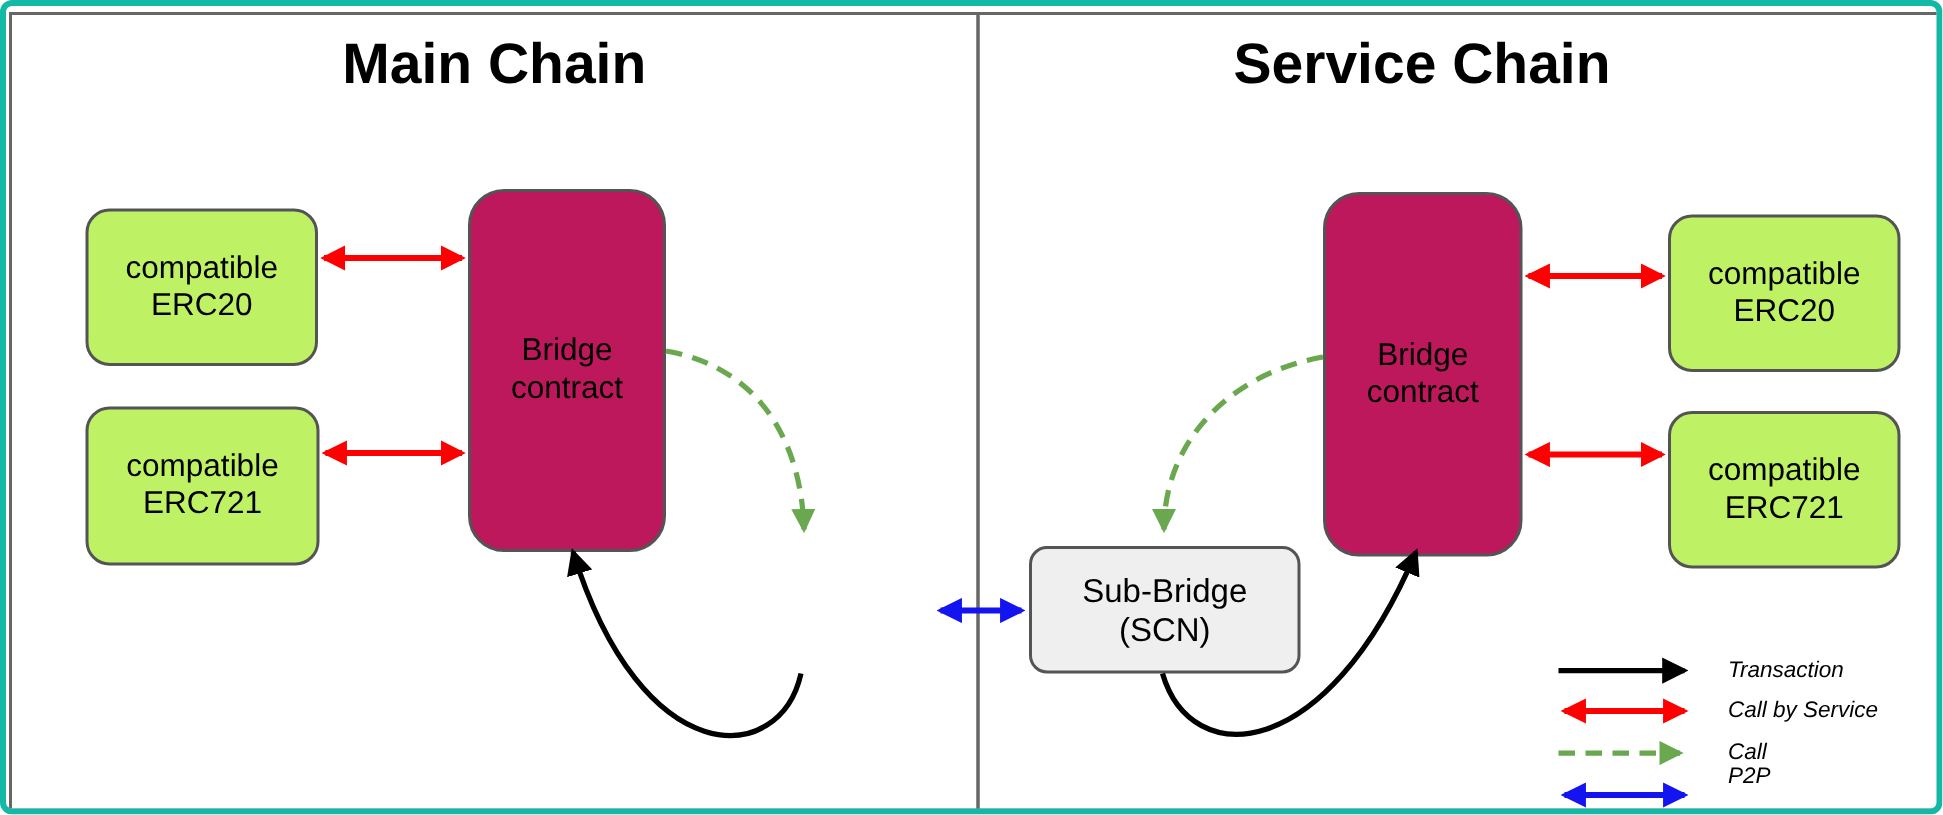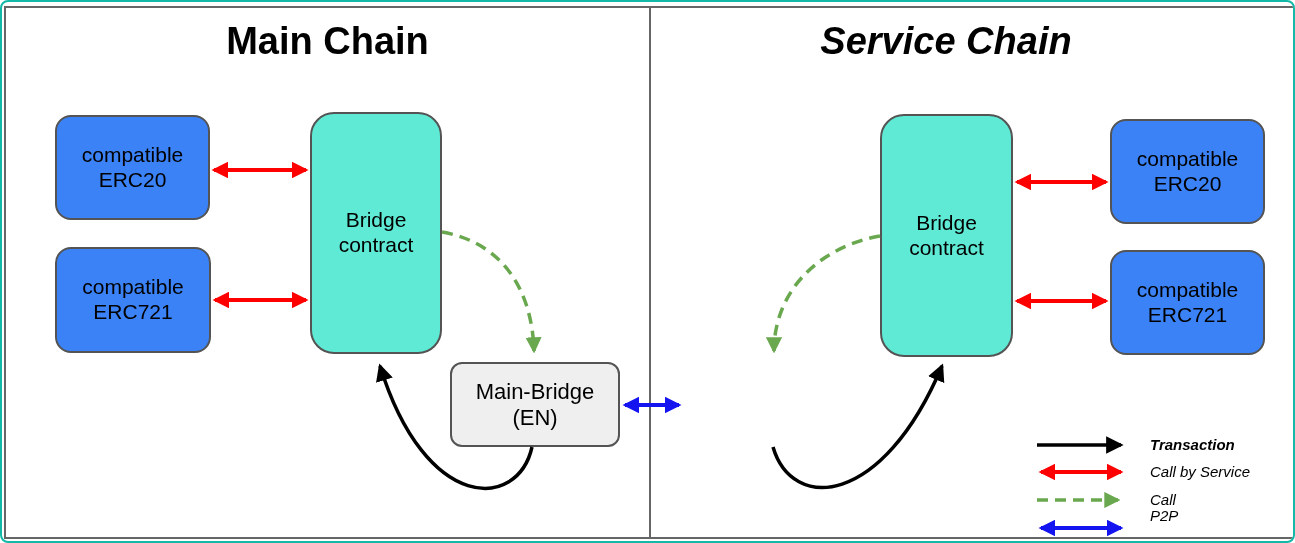--- a/index.html
+++ b/index.html
@@ -1,41 +1,41 @@
 <!DOCTYPE html>
 <html><head>
 <meta charset="utf-8">
 <style>
   html,body{margin:0;padding:0;background:#ffffff;font-family:"Liberation Sans",sans-serif;}
-  .frame{position:relative;width:1295px;height:543px;background:#ffffff;border:2px solid #14b8a6;
+  .frame{position:relative;width:1295px;height:543px;background:#ffffff;border:4px solid #14b8a6;
          border-radius:8px;box-sizing:border-box;overflow:hidden;}
   .panel{position:absolute;top:4px;height:533px;box-sizing:border-box;border:2px solid #666;}
   .panel.left{left:2px;width:647px;}
   .panel.right{left:647px;width:646px;}
   .chain-title{position:absolute;top:17px;height:44px;line-height:44px;text-align:center;
                font-size:38px;font-weight:bold;color:#000;letter-spacing:0px;}
   .chain-title.left{left:2px;width:647px;}
-  .chain-title.right{left:647px;width:594px;font-style:italic;}
+  .chain-title.right{left:647px;width:594px;}
   .node{position:absolute;display:flex;align-items:center;justify-content:center;
         text-align:center;box-sizing:border-box;border:2px solid #545454;color:#000;}
   .node .box-label{white-space:pre-line;line-height:1.18;}
-  .green{background:#3b82f6;border-radius:16px;font-size:21px;}
-  .blue{background:#5eead4;border-radius:24px;font-size:21px;}
+  .green{background:#bef264;border-radius:16px;font-size:21px;margin-top:22px;}
+  .blue{background:#be185d;border-radius:24px;font-size:21px;margin-top:12px;}
   .gray{background:#efefef;border-radius:12px;font-size:22px;}
   .mc-erc20{left:53px;top:113px;width:155px;height:105px;}
   .mc-erc721{left:53px;top:245px;width:156px;height:106px;}
   .mc-bridge{left:308px;top:110px;width:132px;height:242px;}
   .main-bridge{left:448px;top:360px;width:170px;height:85px;}
   .sub-bridge{left:682px;top:360px;width:181px;height:85px;}
   .sc-bridge{left:878px;top:112px;width:133px;height:243px;}
   .sc-erc20{left:1108px;top:117px;width:155px;height:105px;}
   .sc-erc721{left:1108px;top:248px;width:155px;height:105px;}
   .arrows{position:absolute;left:0;top:0;width:1295px;height:543px;pointer-events:none;}
   .legend-label{position:absolute;left:1148px;font-size:15px;font-style:italic;color:#000;height:18px;line-height:18px;}
-  .ll-0{top:434px;font-weight:bold;}
+  .ll-0{top:434px;}
   .ll-1{top:461px;}
   .ll-2{top:489px;}
   .ll-3{top:505px;font-style:italic;}
 </style>
 </head>
 <body>
 
 <div class="frame">
 
   <div class="panel left"></div>
@@ -49,25 +49,25 @@
 ERC20</span>
   </div>
   <div class="node green mc-erc721">
     <span class="box-label">compatible
 ERC721</span>
   </div>
   <div class="node blue mc-bridge">
     <span class="box-label">Bridge
 contract</span>
   </div>
-  <div class="node gray main-bridge">
-    <span class="box-label">Main-Bridge
-(EN)</span>
+
+  <div class="node gray sub-bridge">
+    <span class="box-label">Sub-Bridge
+(SCN)</span>
   </div>
-
   <div class="node blue sc-bridge">
     <span class="box-label">Bridge
 contract</span>
   </div>
   <div class="node green sc-erc20">
     <span class="box-label">compatible
 ERC20</span>
   </div>
   <div class="node green sc-erc721">
     <span class="box-label">compatible

